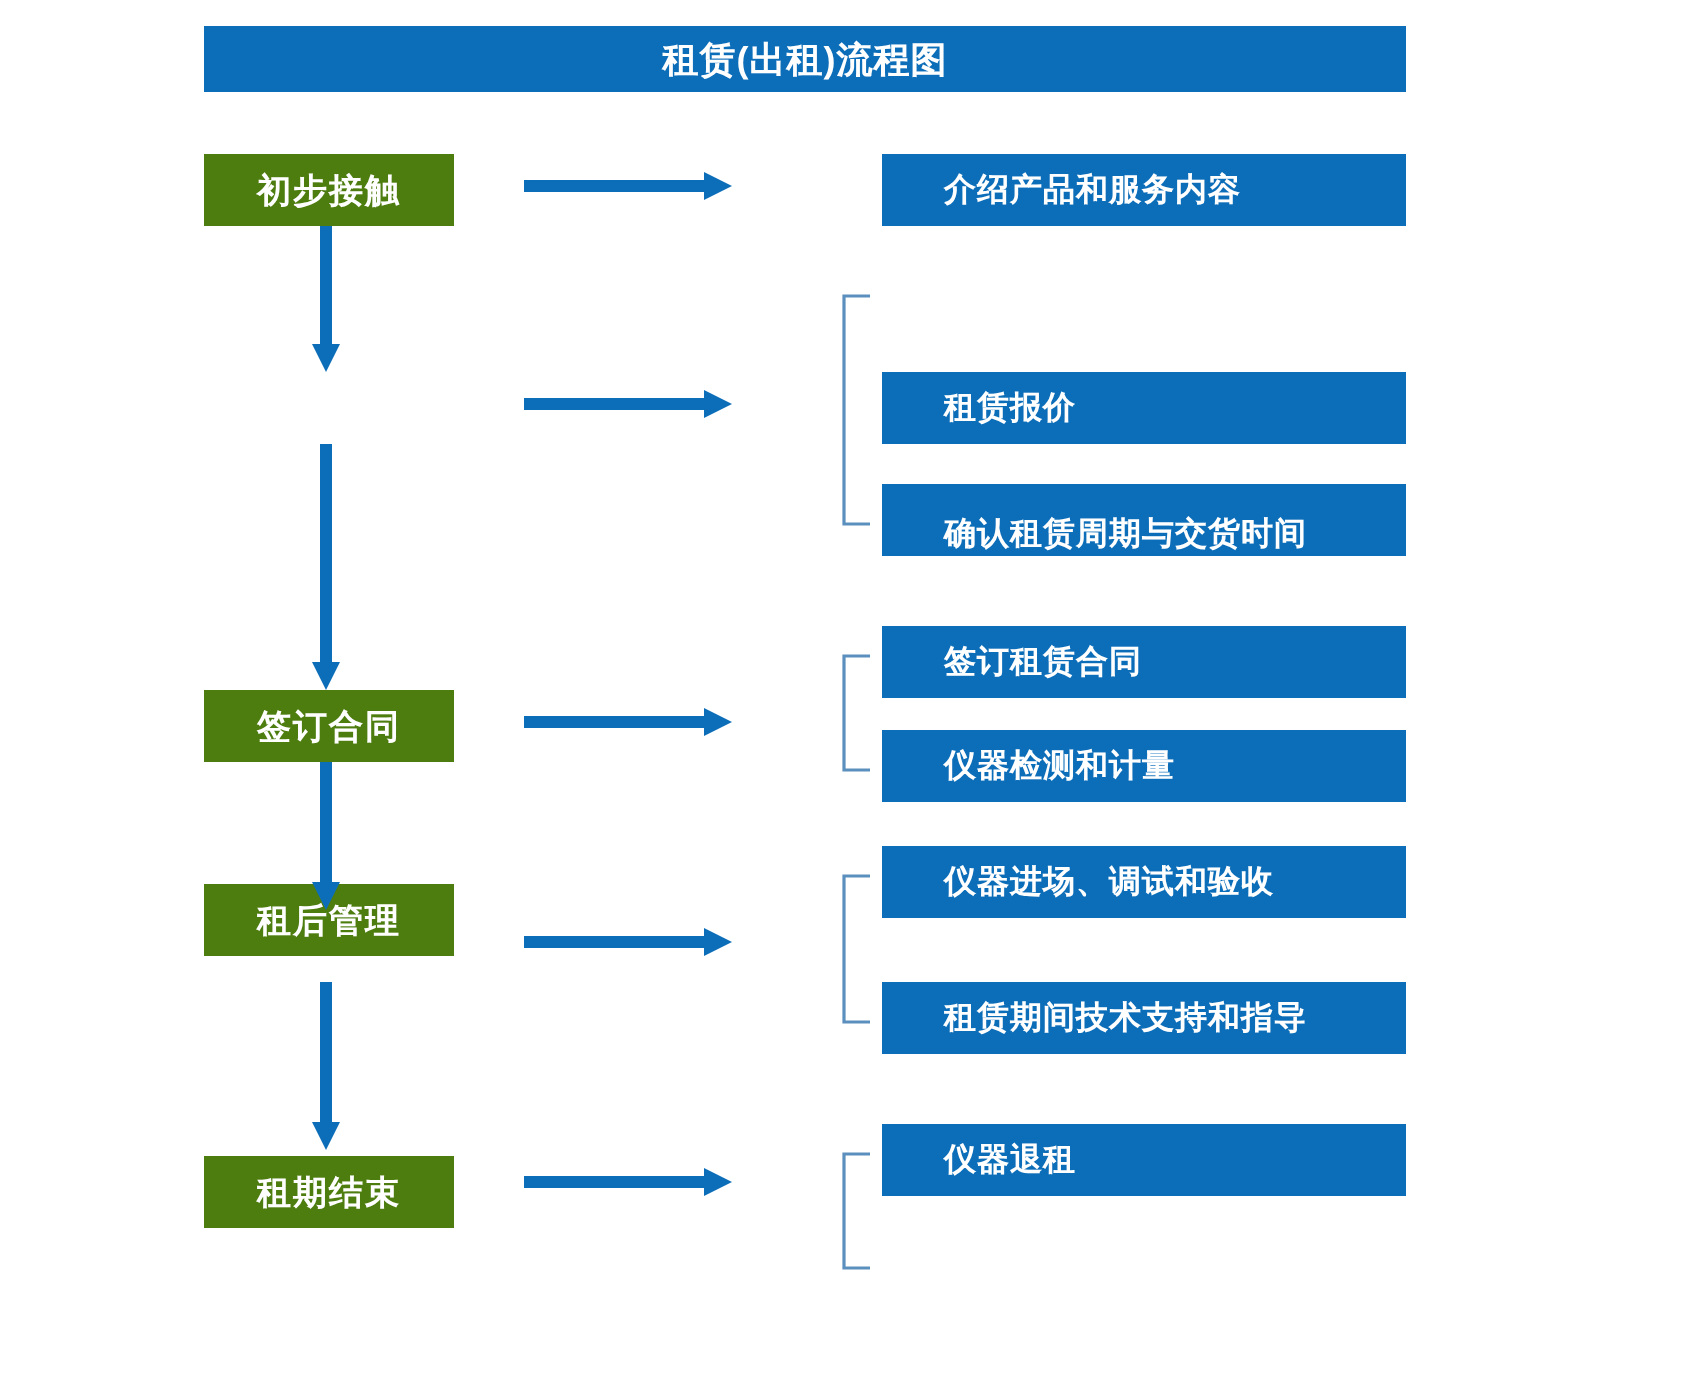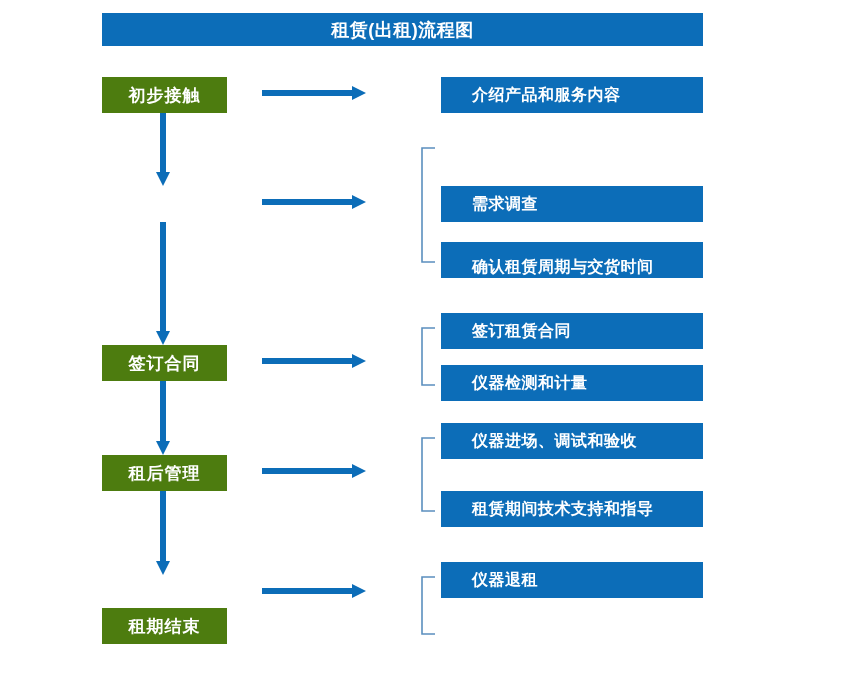--- a/index.html
+++ b/index.html
@@ -86,24 +86,24 @@
 <div id="canvas">
 
   <div class="title-bar">租赁(出租)流程图</div>
 
   <div class="stage-box" style="left:102px; top:77px;">
     <span>初步接触</span>
   </div>
   <div class="stage-box" style="left:102px; top:345px;">
     <span>签订合同</span>
   </div>
-  <div class="stage-box" style="left:102px; top:455px;">
+  <div class="stage-box" style="left:102px; top:442px;">
     <span>租后管理</span>
   </div>
-  <div class="stage-box" style="left:102px; top:608px;">
+  <div class="stage-box" style="left:102px; top:578px;">
     <span>租期结束</span>
   </div>
 
   <div class="arrow-v" style="left:156px; top:113px;">
     <svg width="14" height="73" viewBox="0 0 14 73">
       <rect x="4" y="0" width="6" height="61" fill="#0c6db8"></rect>
       <polygon points="0,59 14,59 7,73" fill="#0c6db8"></polygon>
     </svg>
   </div>
   <div class="arrow-v" style="left:156px; top:222px;">
@@ -174,21 +174,21 @@
   <div class="bracket" style="left:421px; top:576px;">
     <svg width="14" height="59" viewBox="0 0 14 59">
       <path d="M14,1 L1,1 L1,58 L14,58" fill="none" stroke="#5b8fbe" stroke-width="1.6"></path>
     </svg>
   </div>
 
   <div class="detail-box" style="top:77px;">
     <span>介绍产品和服务内容</span>
   </div>
   <div class="detail-box" style="top:186px;">
-    <span>需求调查</span>
+    <span>租赁报价</span>
   </div>
   <div class="detail-box" style="top:242px;align-items:flex-end;">
     <span>确认租赁周期与交货时间</span>
   </div>
   <div class="detail-box" style="top:313px;">
     <span>签订租赁合同</span>
   </div>
   <div class="detail-box" style="top:365px;">
     <span>仪器检测和计量</span>
   </div>

